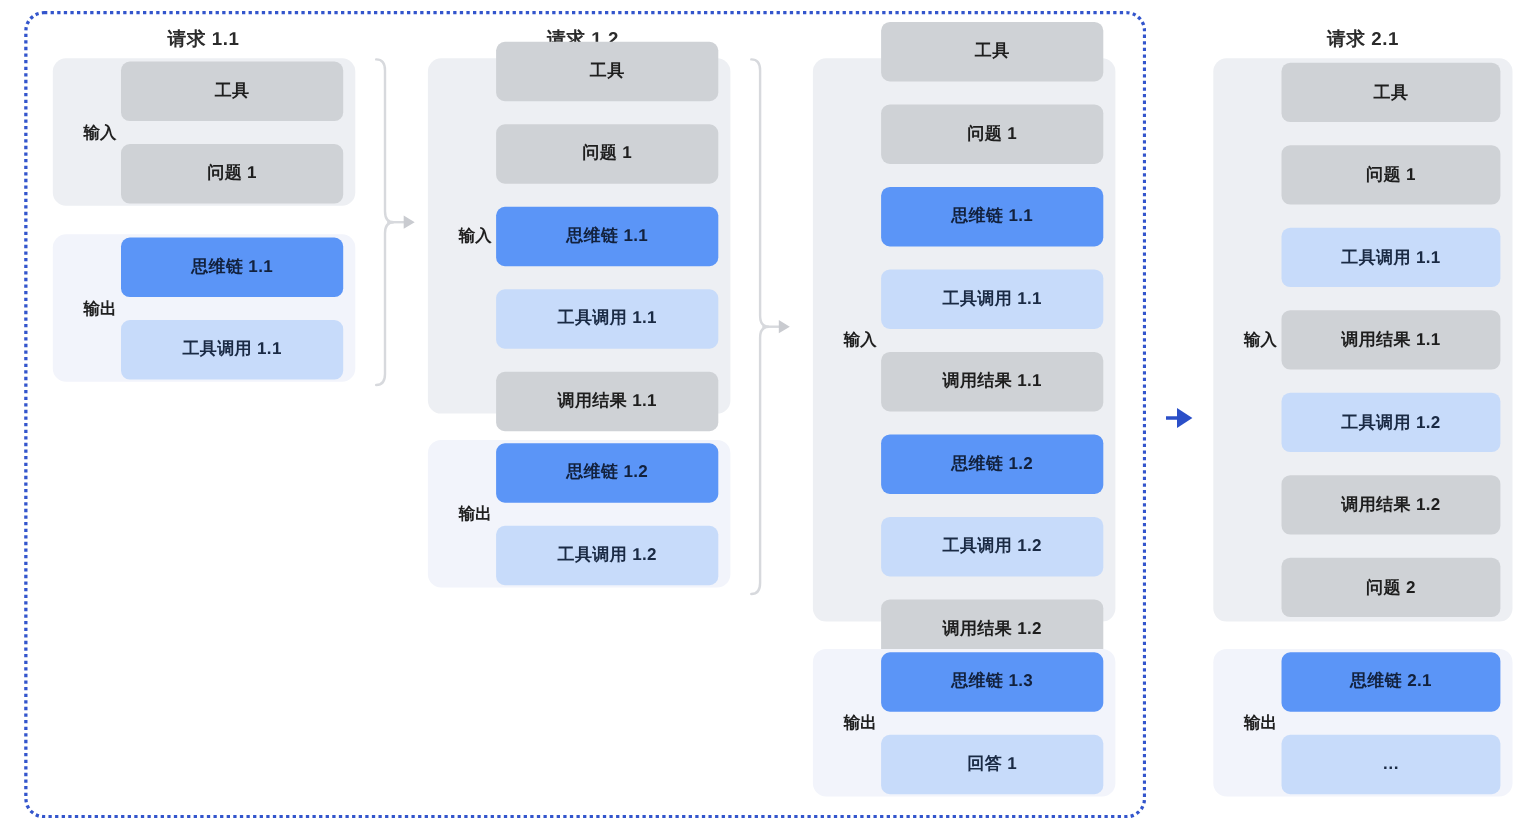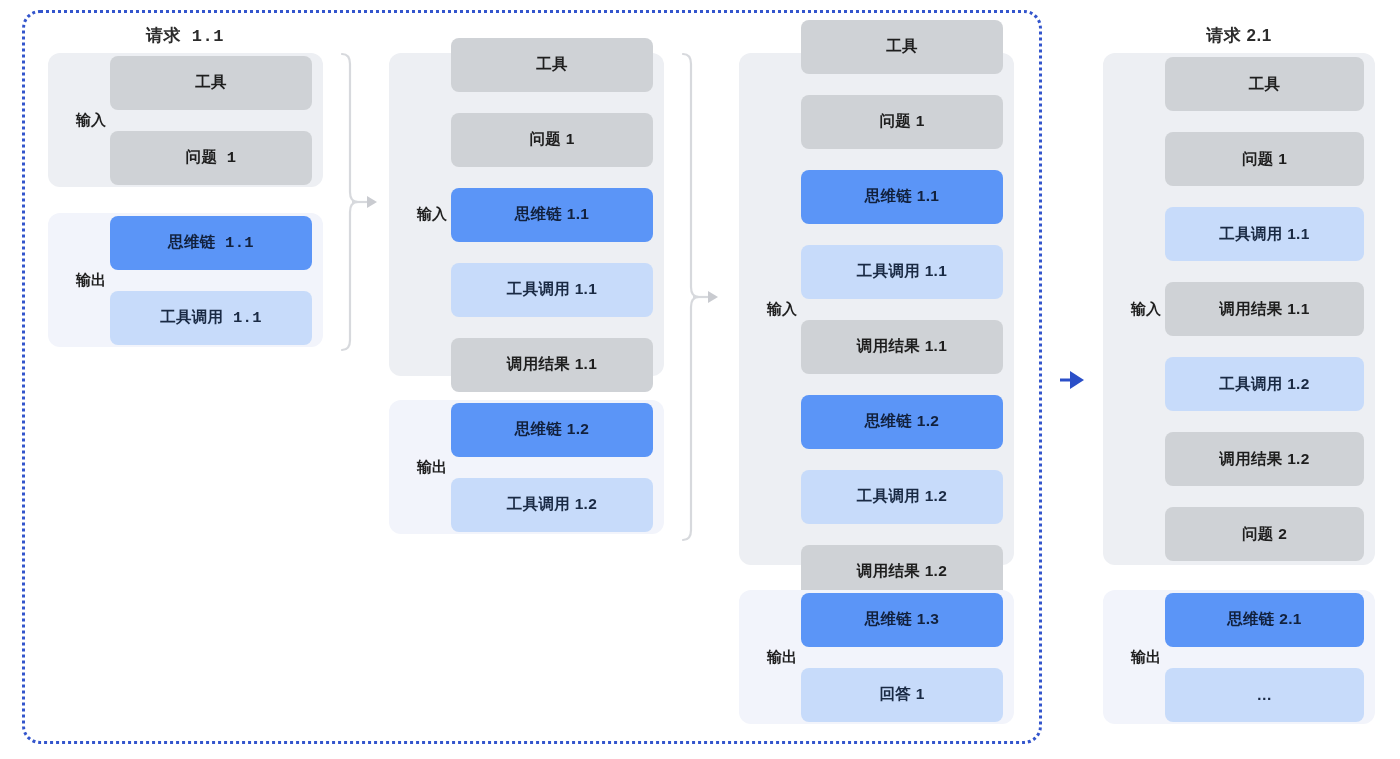--- a/index.html
+++ b/index.html
@@ -103,41 +103,42 @@
   </div>
 
   <div class="brace" style="left:679px; top:52px;">
     <svg width="46" height="490" viewBox="0 0 46 490">
       <path d="M4 2 Q12 2 12 12 L12 235 Q12 245 20 245 Q12 245 12 255 L12 478 Q12 488 4 488" stroke="#D7D9DD" stroke-width="2.2" fill="none" stroke-linecap="round"></path>
       <path d="M14 245 L34 245" stroke="#D7D9DD" stroke-width="2.2" fill="none"></path>
       <path d="M29 239 L39 245 L29 251 Z" fill="#C9CBD0"></path>
     </svg>
   </div>
 
-  <div class="column" style="left:40px; width:290px; height:649px;font-family:Liberation Mono, monospace;">
+  <div class="column" style="left:40px; width:290px; height:649px;">
     <div class="col-title">请求 1.1</div>
 
     <div class="section input" style="left:8px; top:53px; width:275px; height:134px;">
       <div class="section-label">输入</div>
       <div class="section-items">
         <div class="chip gray">工具</div>
         <div class="chip gray">问题 1</div>
       </div>
     </div>
 
     <div class="section output" style="left:8px; top:213px; width:275px; height:134px;">
       <div class="section-label">输出</div>
       <div class="section-items">
         <div class="chip blue-solid">思维链 1.1</div>
         <div class="chip blue-light">工具调用 1.1</div>
       </div>
     </div>
   </div>
 
   <div class="column" style="left:385px; width:290px; height:759px;">
+    <div class="col-title">请求 1.2</div>
 
     <div class="section input" style="left:4px; top:53px; width:275px; height:323px;">
       <div class="section-label">输入</div>
       <div class="section-items">
         <div class="chip gray">工具</div>
         <div class="chip gray">问题 1</div>
         <div class="chip blue-solid">思维链 1.1</div>
         <div class="chip blue-light">工具调用 1.1</div>
         <div class="chip gray">调用结果 1.1</div>
       </div>

